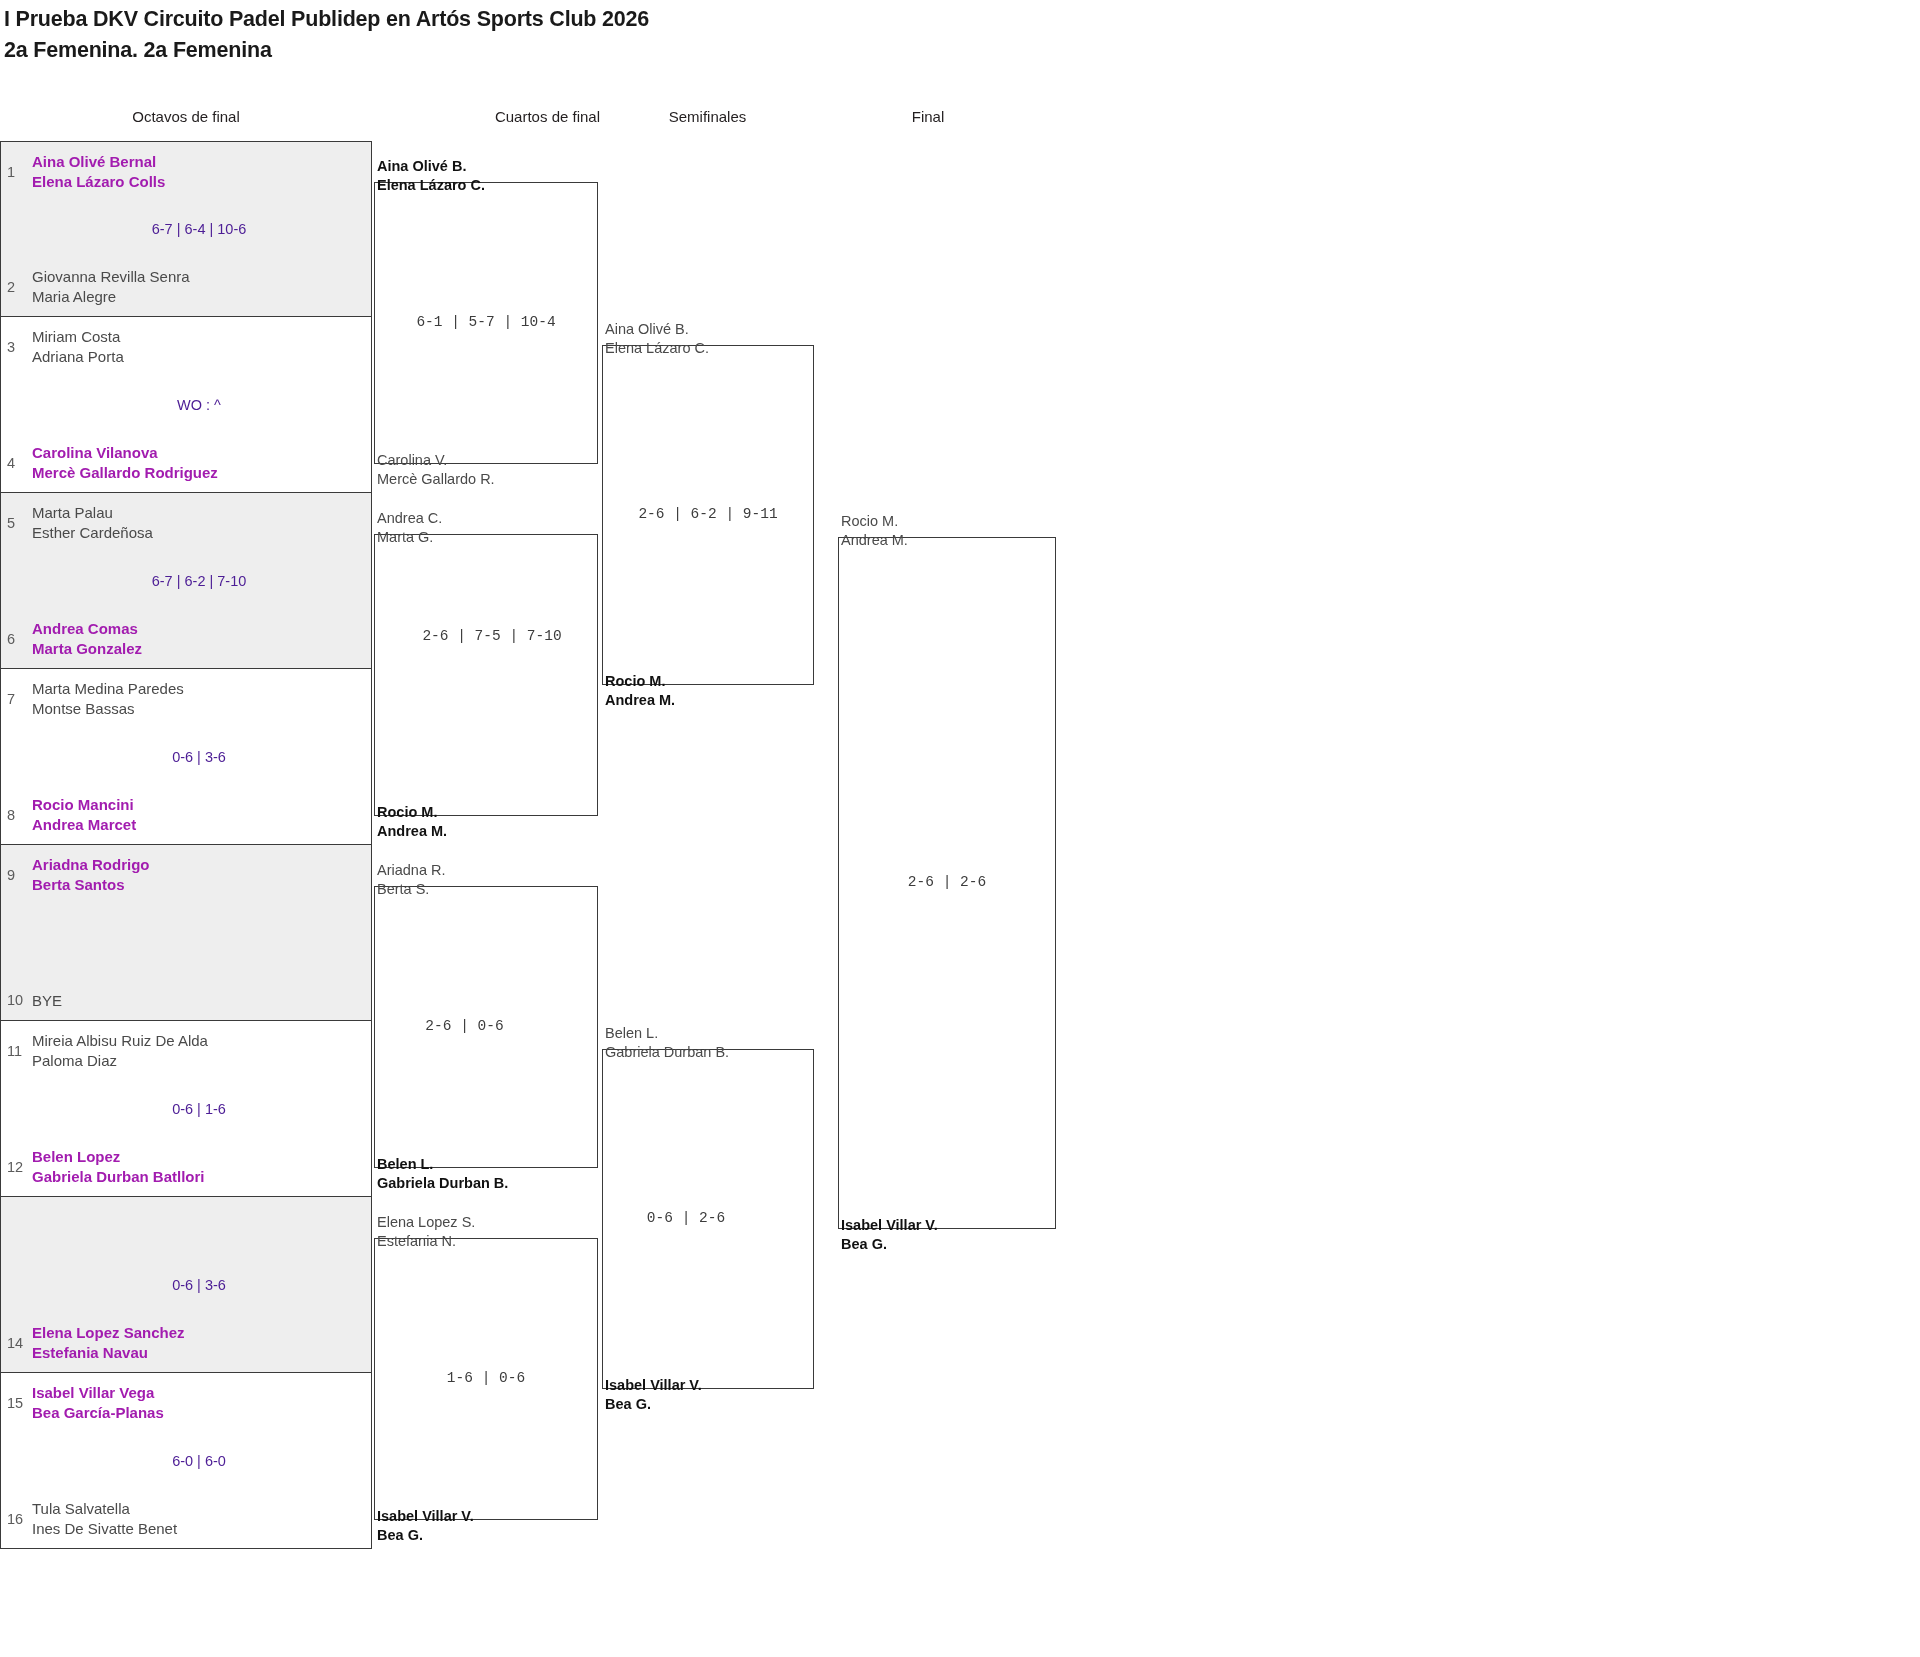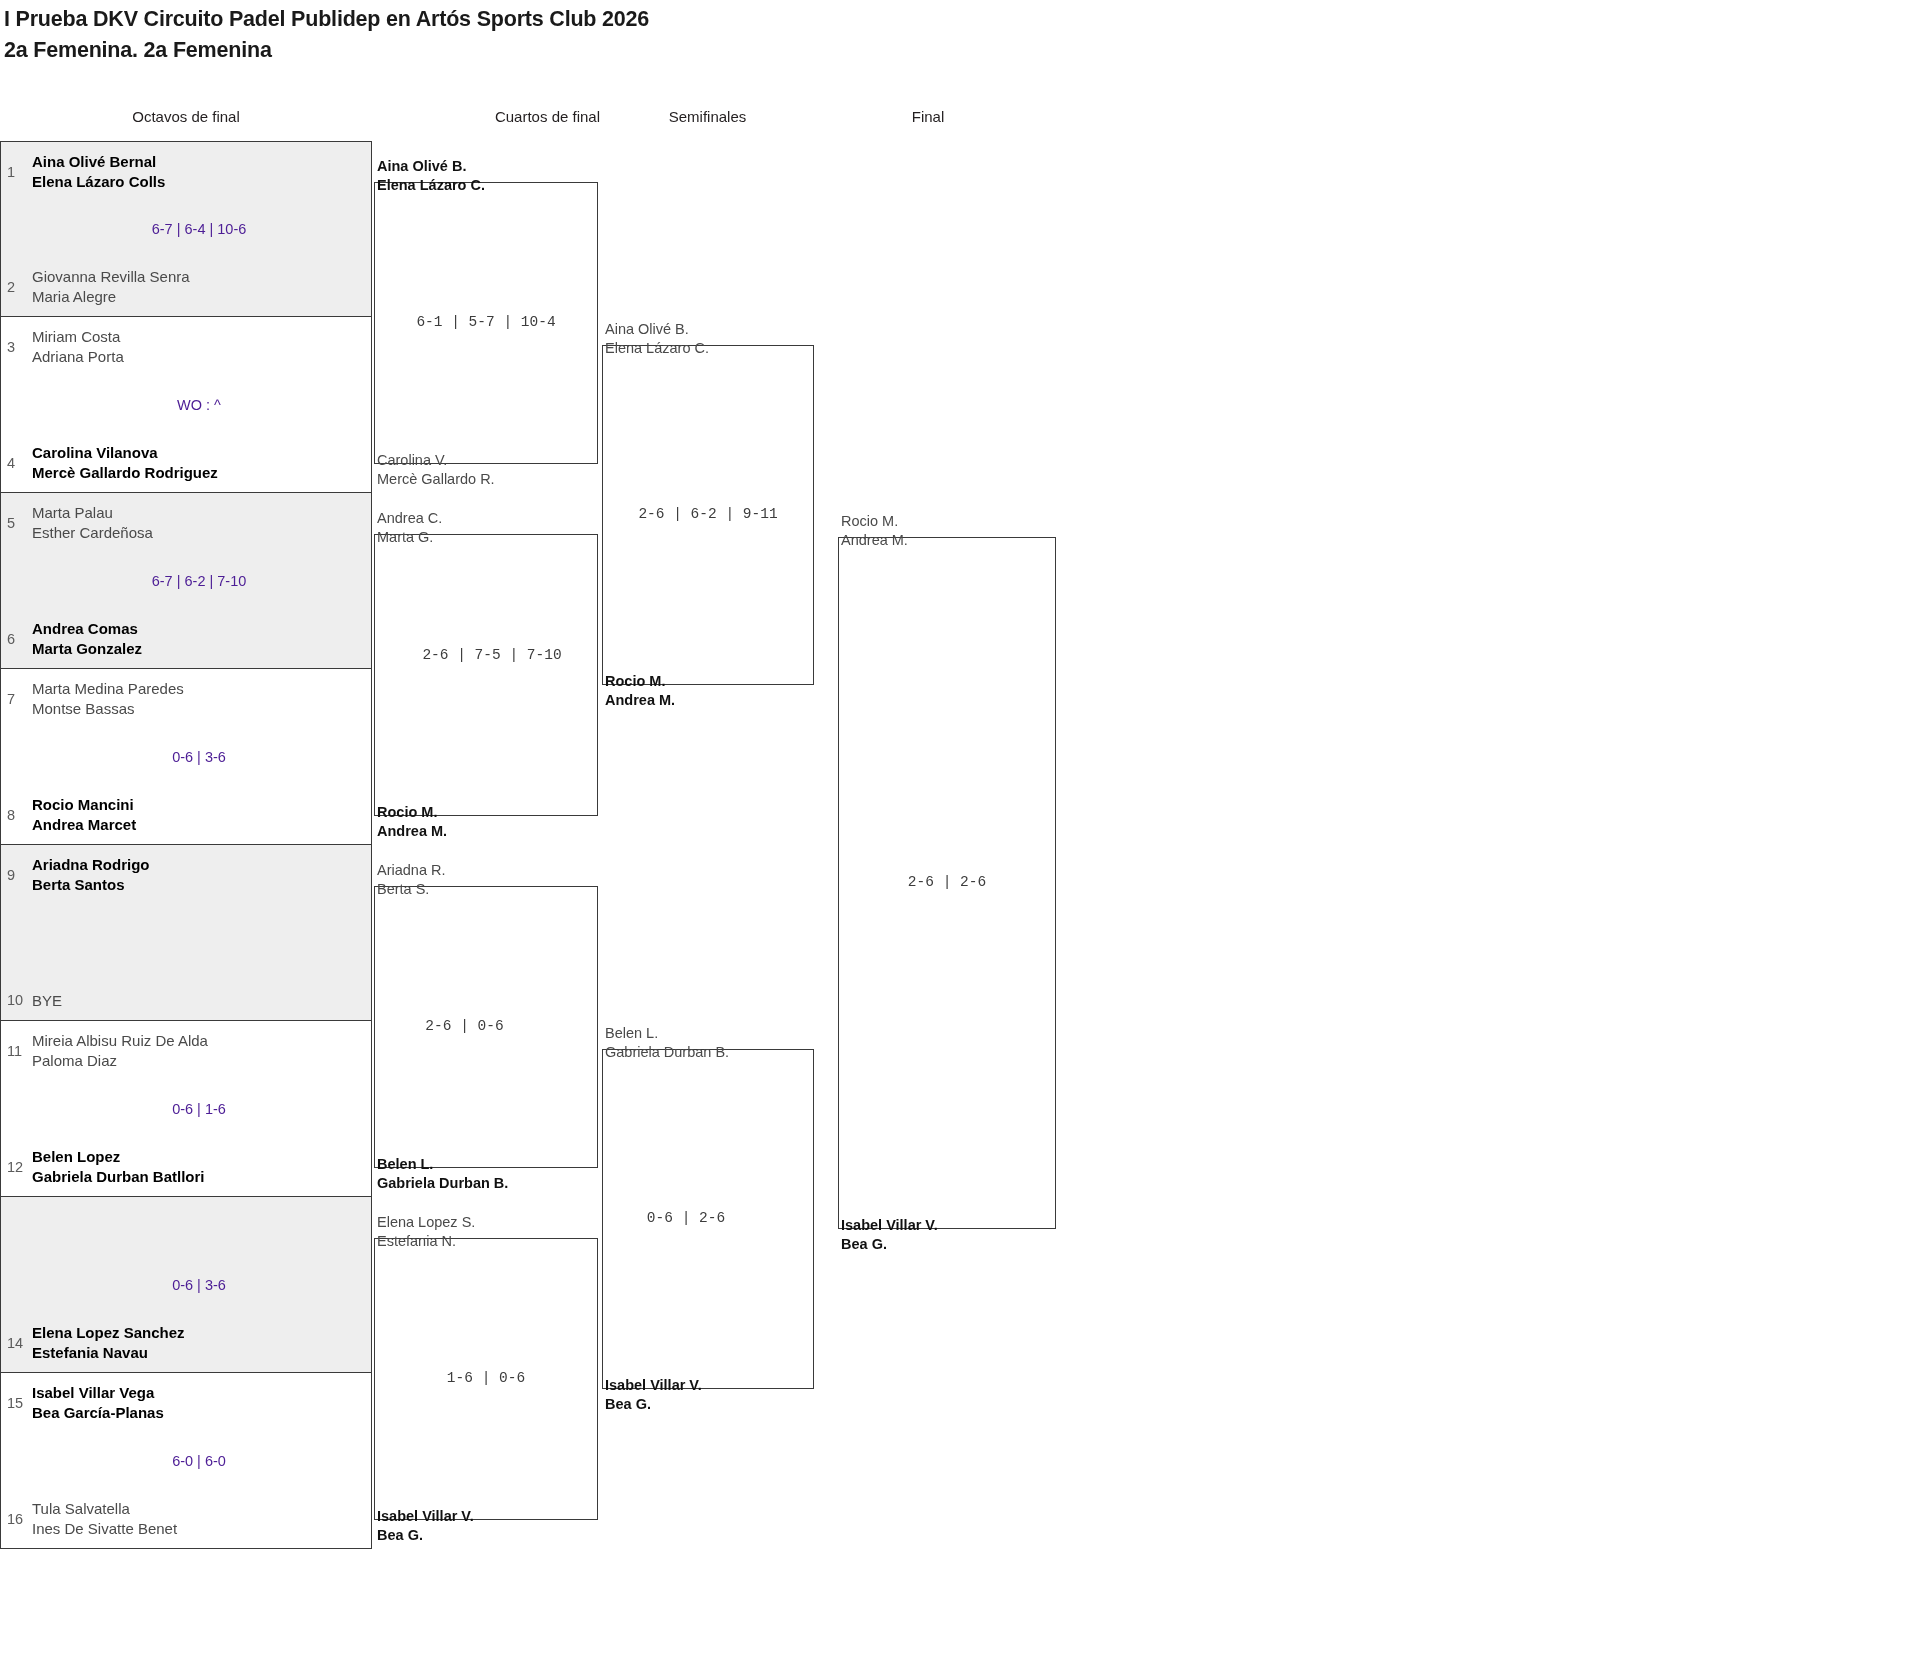--- a/index.html
+++ b/index.html
@@ -62,21 +62,21 @@
     color: #5b5b5b;
     width: 22px;
     text-align: left;
   }
   .r1-names {
     margin-left: 31px;
     font-size: 15px;
     line-height: 19.5px;
     color: #4a4a4a;
   }
-  .r1-names.win { color: #000000; font-weight: 700; }
+  .r1-names.win { color: #a21caf; font-weight: 700; }
   .r1-names .nm { display: block; white-space: nowrap; }
   .r1-single {
     margin-left: 31px;
     font-size: 15px;
     line-height: 19.5px;
     color: #4a4a4a;
   }
   .r1-score {
     position: absolute;
     left: 0; right: 0;
@@ -257,21 +257,21 @@
       <div class="rx-score" style="left: 374px; width: 224px; top: 314px;">6-1 | 5-7 | 10-4</div>
       <div class="rx-names win" style="left: 377px; top: 157px;">
         <span class="nm">Aina Olivé B.</span>
         <span class="nm">Elena Lázaro C.</span>
       </div>
       <div class="rx-names" style="left: 377px; top: 451px;">
         <span class="nm">Carolina V.</span>
         <span class="nm">Mercè Gallardo R.</span>
       </div>
       <div class="rx-box" style="left: 374px; top: 534px; width: 224px; height: 282px;"></div>
-      <div class="rx-score" style="left: 374px; width: 236px; top: 647px; text-align: center;">2-6 | 7-5 | 7-10</div>
+      <div class="rx-score" style="left: 374px; width: 236px; top: 628px; text-align: center;">2-6 | 7-5 | 7-10</div>
       <div class="rx-names" style="left: 377px; top: 509px;">
         <span class="nm">Andrea C.</span>
         <span class="nm">Marta G.</span>
       </div>
       <div class="rx-names win" style="left: 377px; top: 803px;">
         <span class="nm">Rocio M.</span>
         <span class="nm">Andrea M.</span>
       </div>
       <div class="rx-box" style="left: 374px; top: 886px; width: 224px; height: 282px;"></div>
       <div class="rx-score" style="left: 374px; width: 181px; top: 1018px;">2-6 | 0-6</div>

